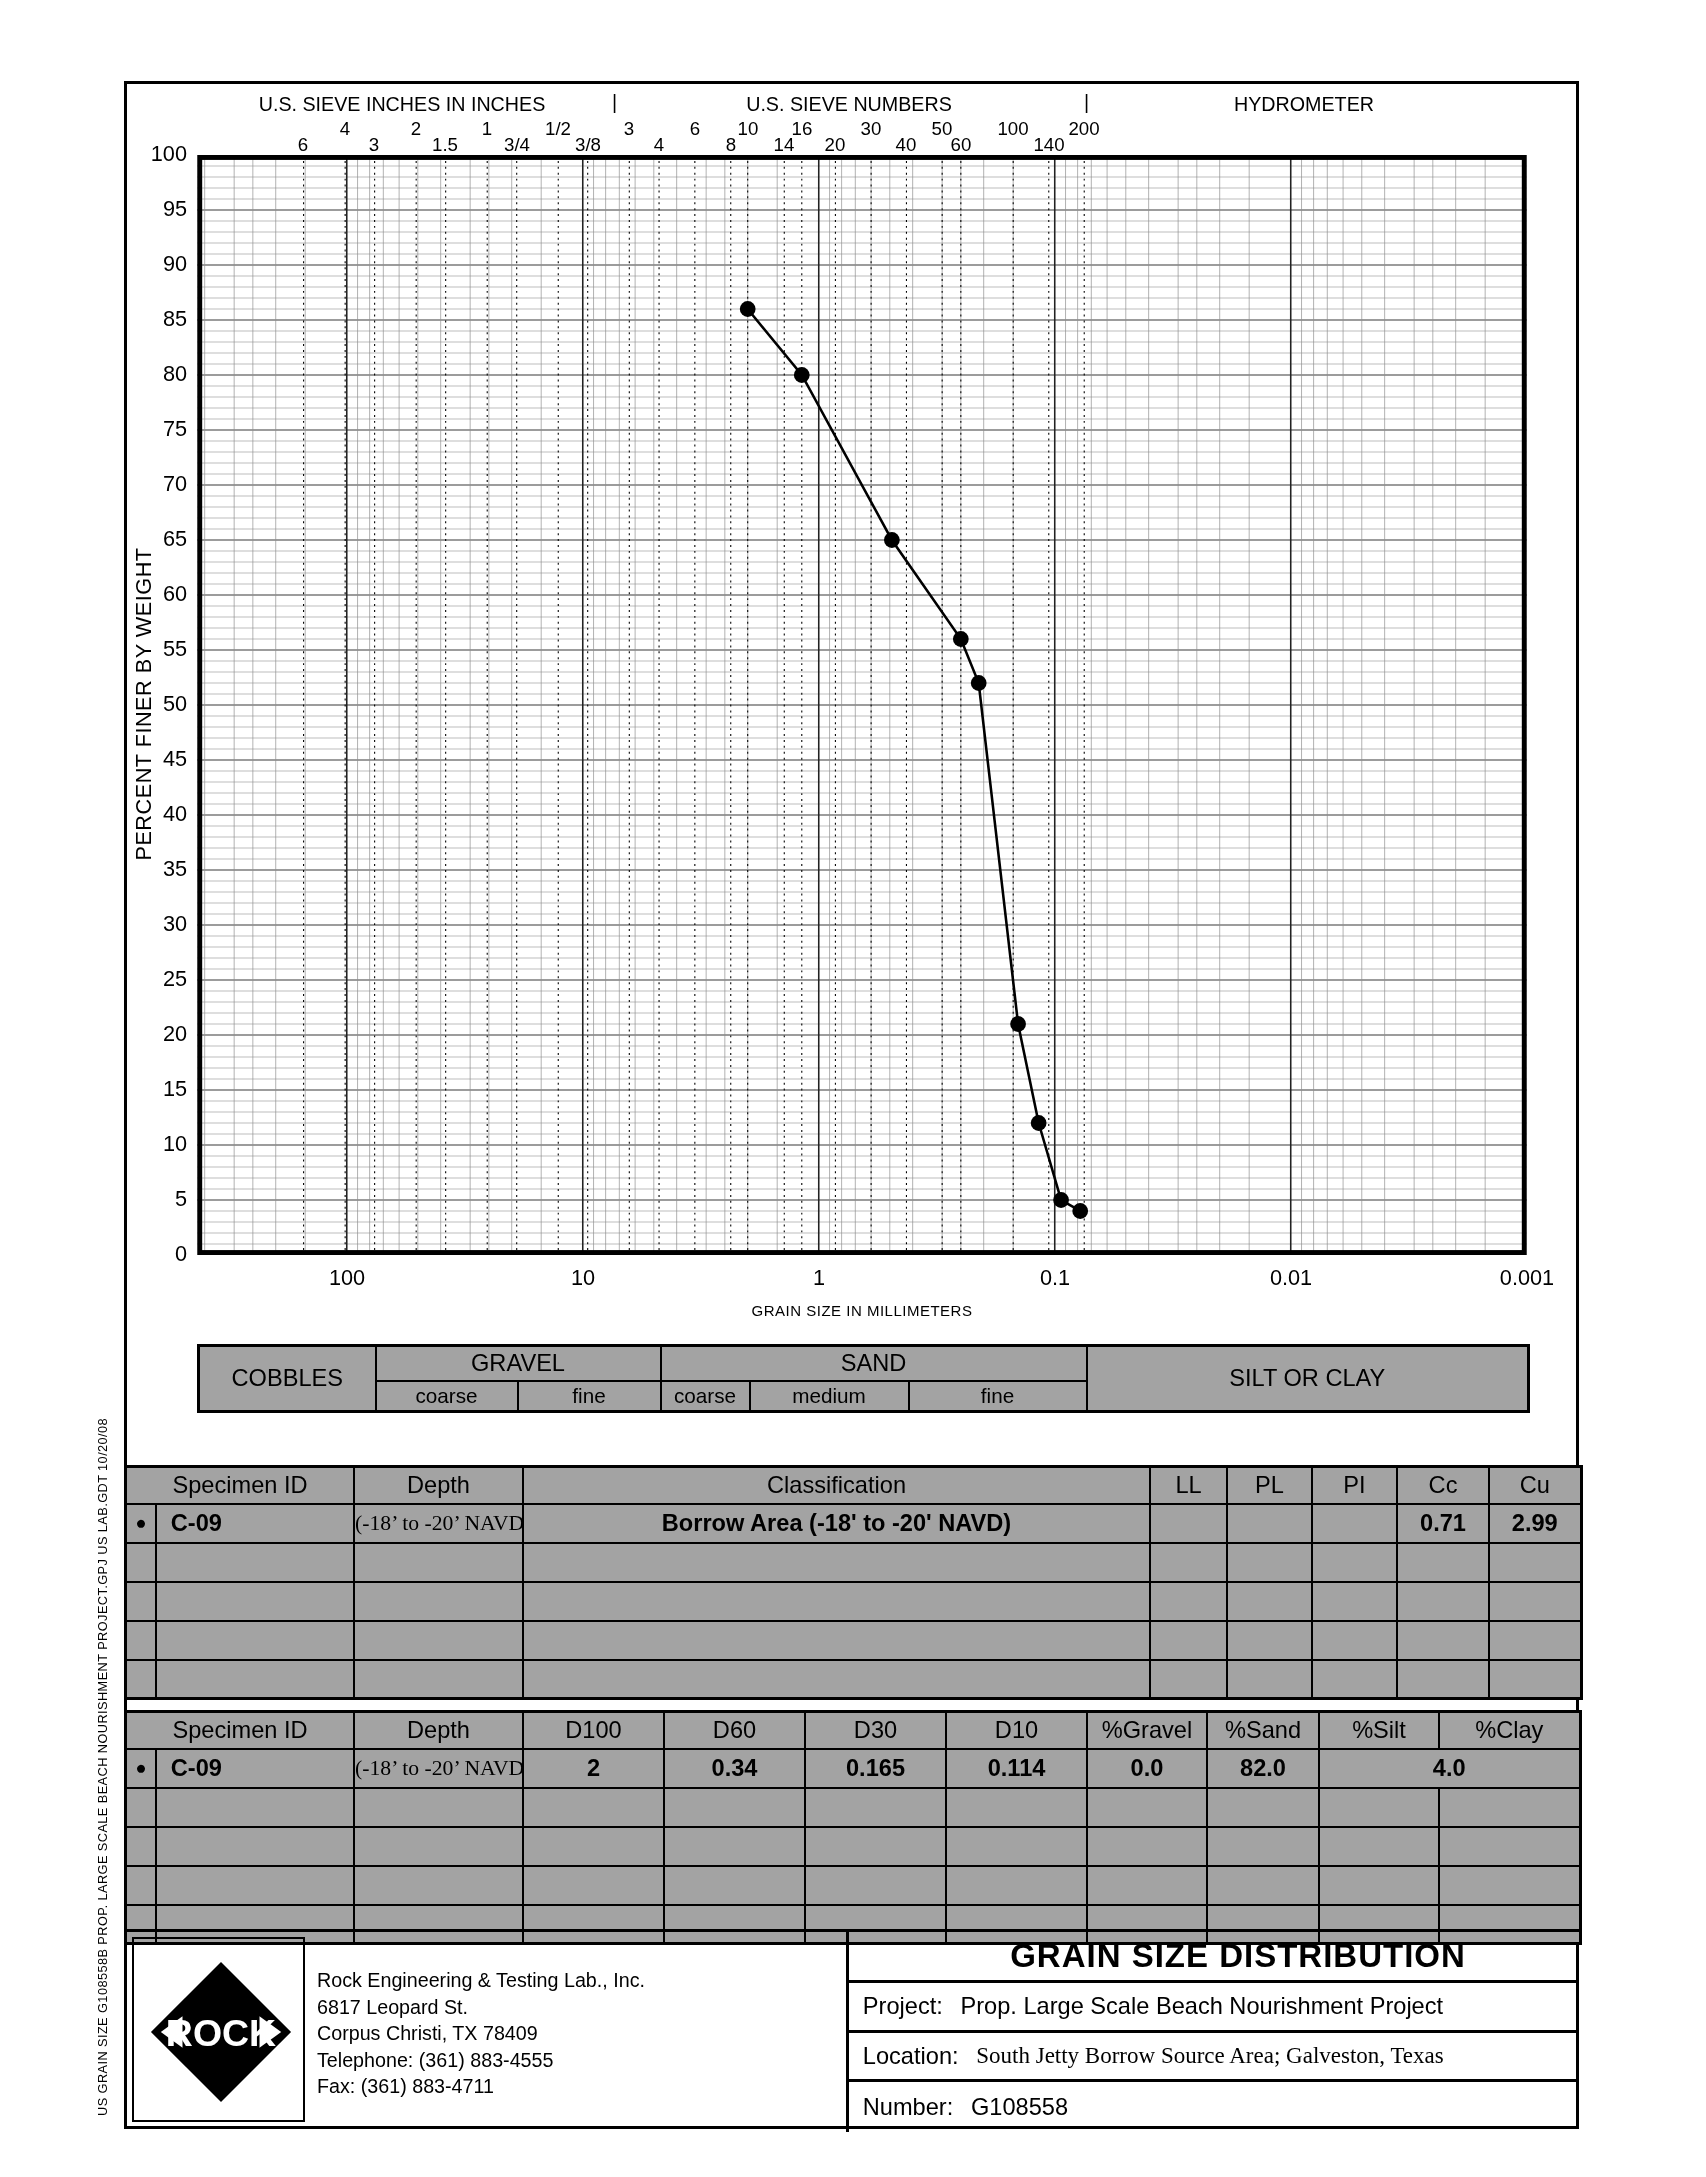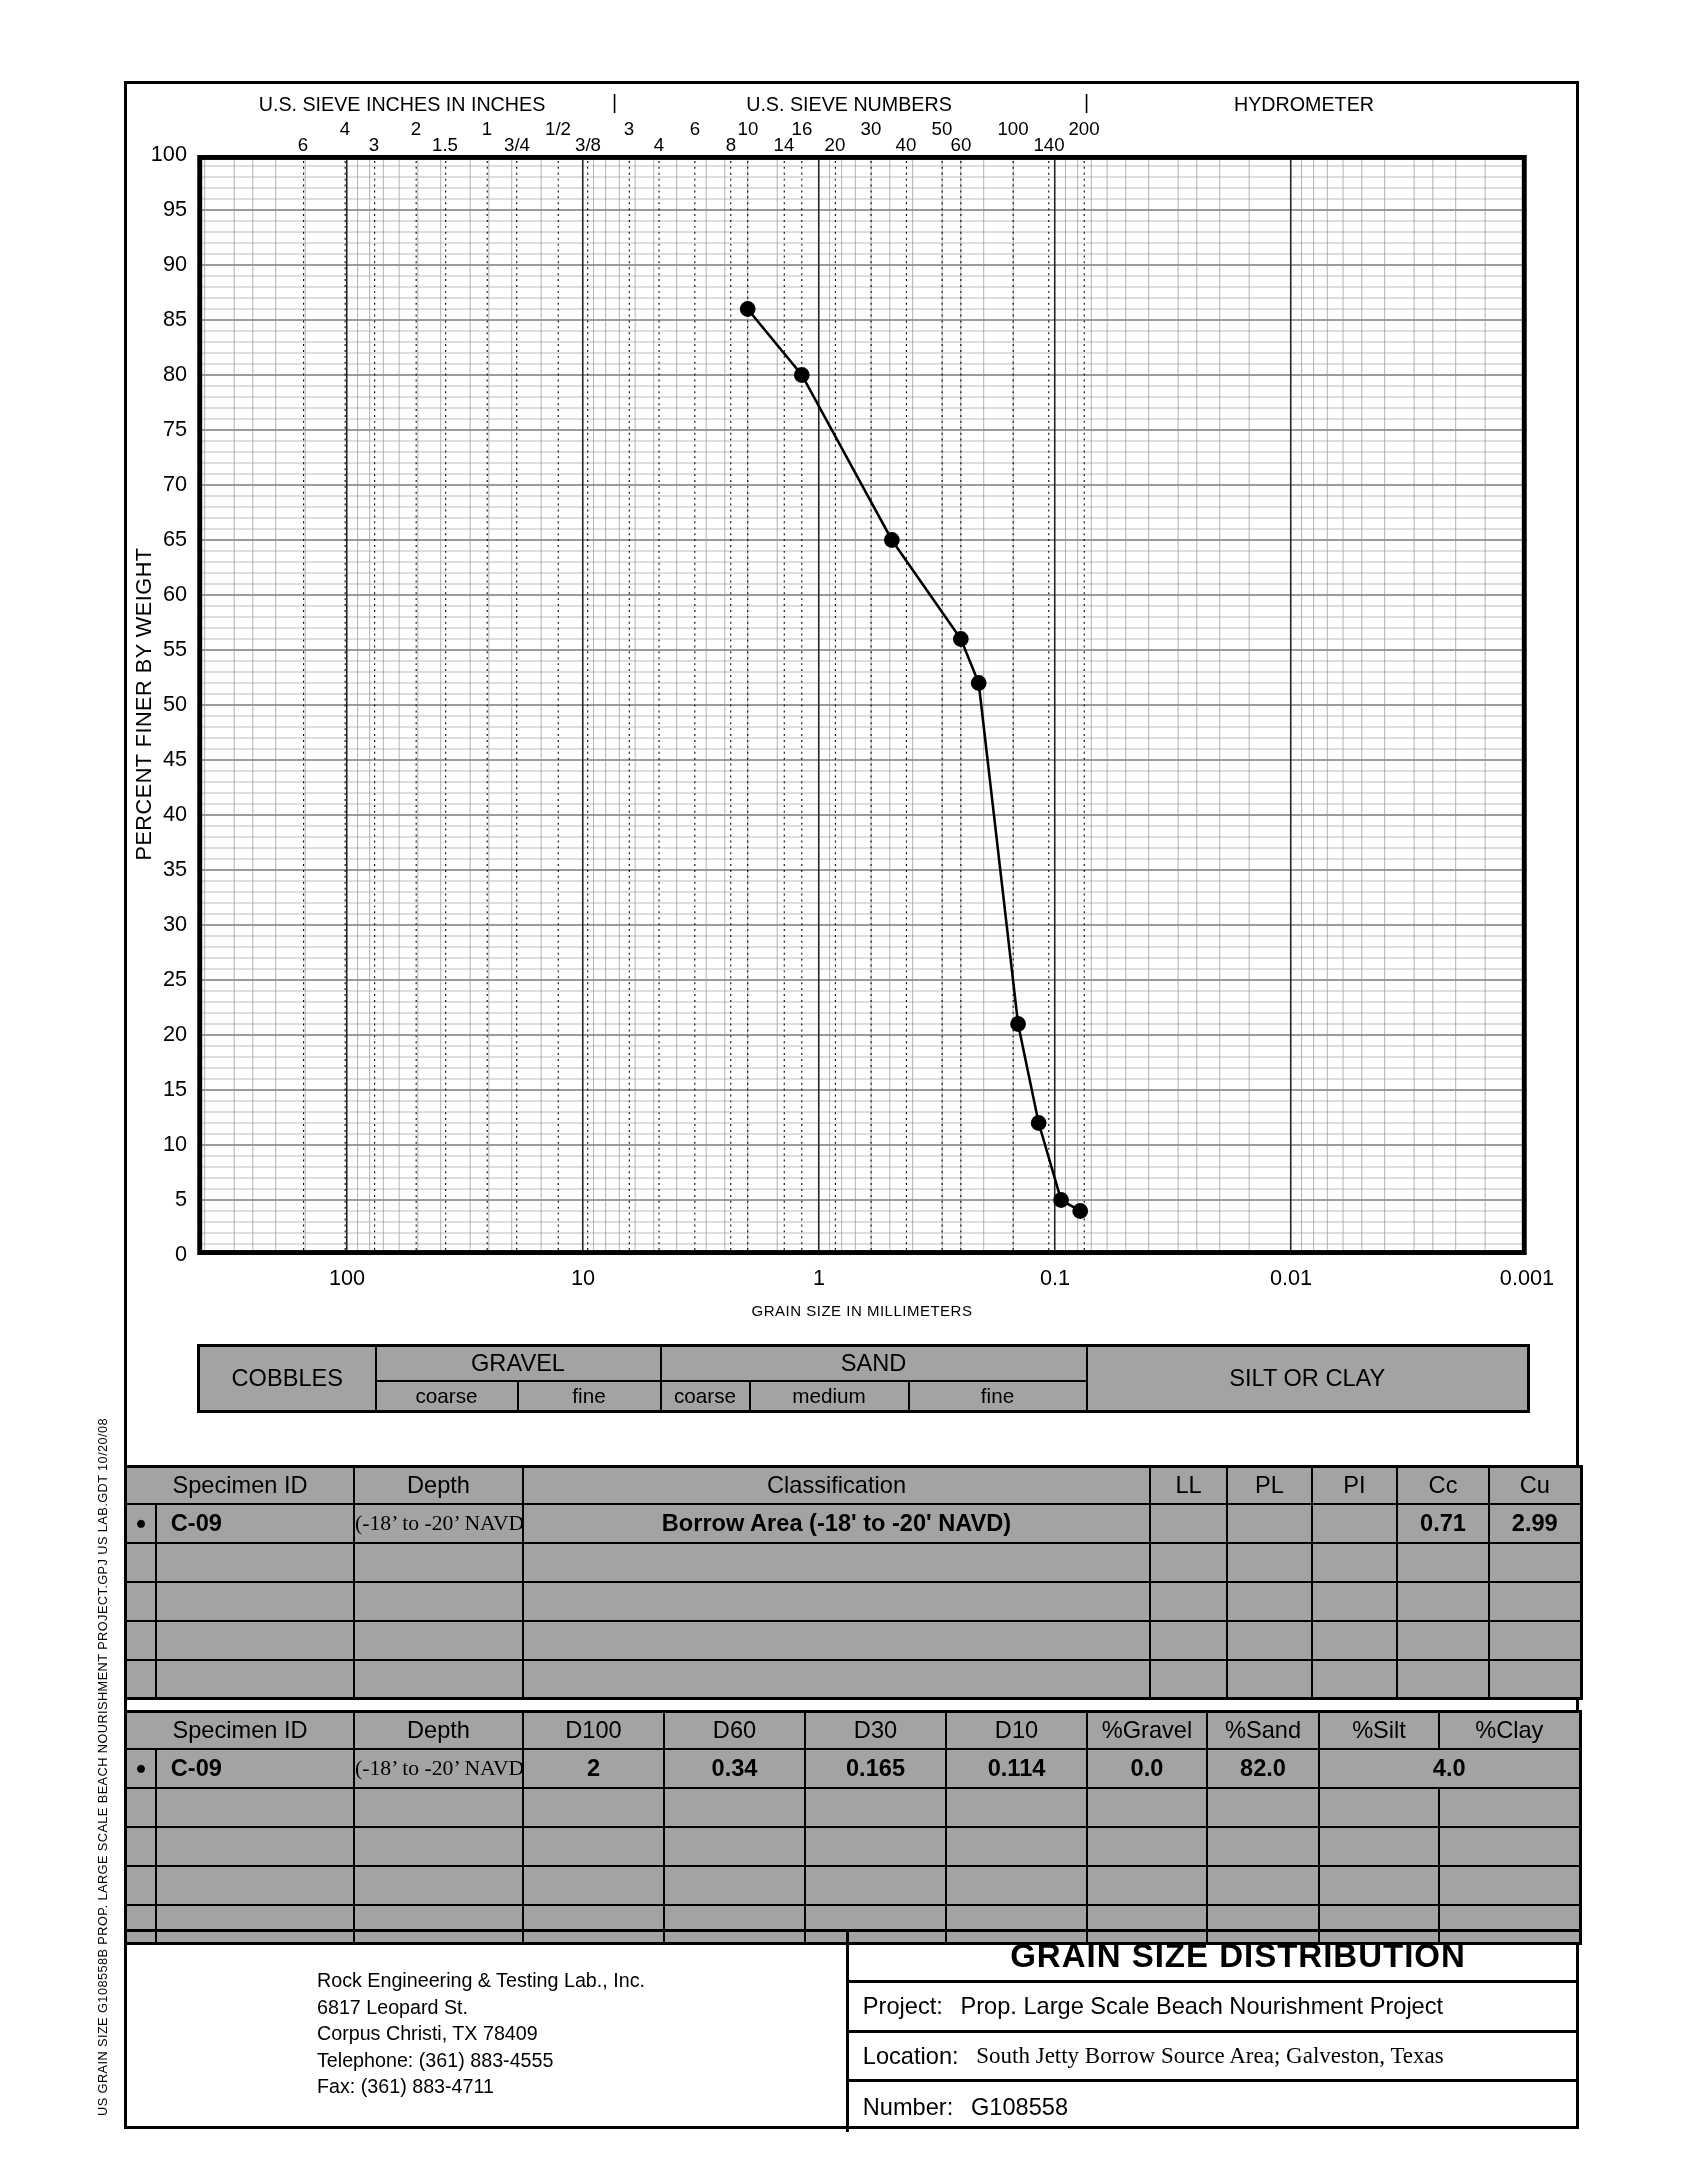--- a/index.html
+++ b/index.html
@@ -472,20 +472,28 @@
           <td></td>
           <td></td>
           <td></td>
           <td></td>
           <td></td>
         </tr>
     </tbody>
   </table>
 
   <div class="footer">
+    <div class="logo-box">
+      <svg width="148" height="148" viewBox="0 0 150 150">
+        <polygon points="75,4 146,75 75,146 4,75" fill="#000"></polygon>
+        <polygon points="14,75 36,59 36,91" fill="#fff"></polygon>
+        <polygon points="136,75 114,59 114,91" fill="#fff"></polygon>
+        <text x="75" y="89" text-anchor="middle" font-size="38" font-weight="bold" fill="#fff" font-family="Liberation Sans, sans-serif">ROCK</text>
+      </svg>
+    </div>
     <div class="company">
       <div>Rock Engineering &amp; Testing Lab., Inc.</div>
       <div>6817 Leopard St.</div>
       <div>Corpus Christi, TX 78409</div>
       <div>Telephone:  (361) 883-4555</div>
       <div>Fax:  (361) 883-4711</div>
     </div>
     <div class="vdiv"></div>
     <div class="ft-title">GRAIN SIZE DISTRIBUTION</div>
     <div class="ft-row ft-project">

